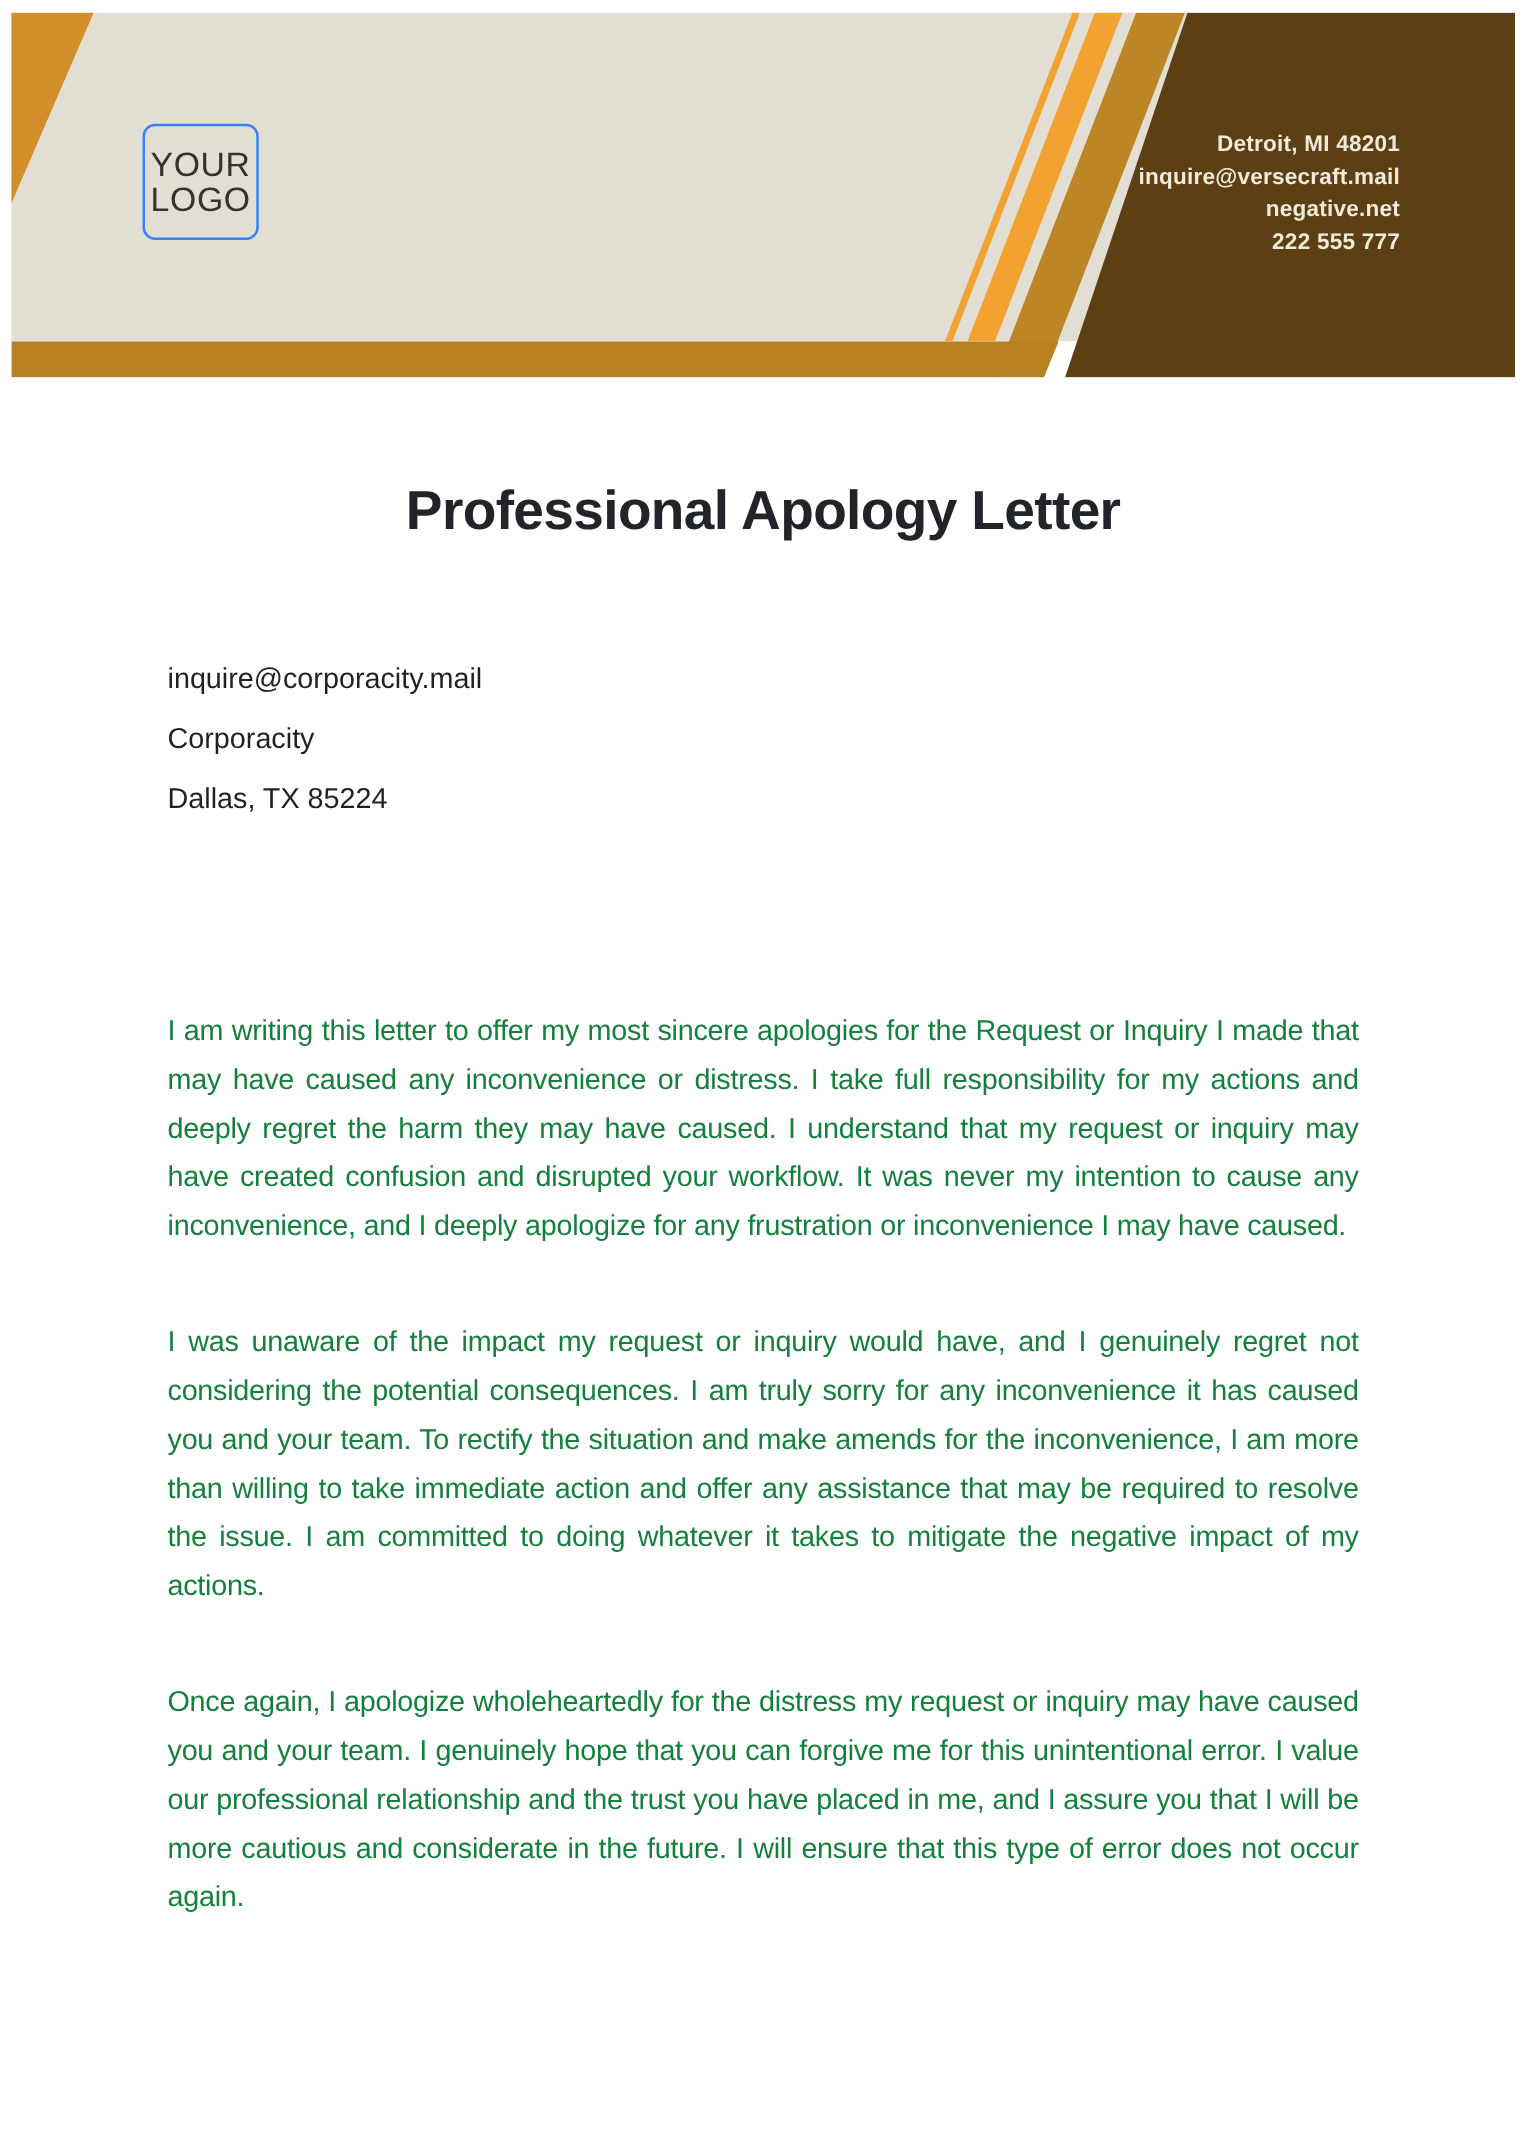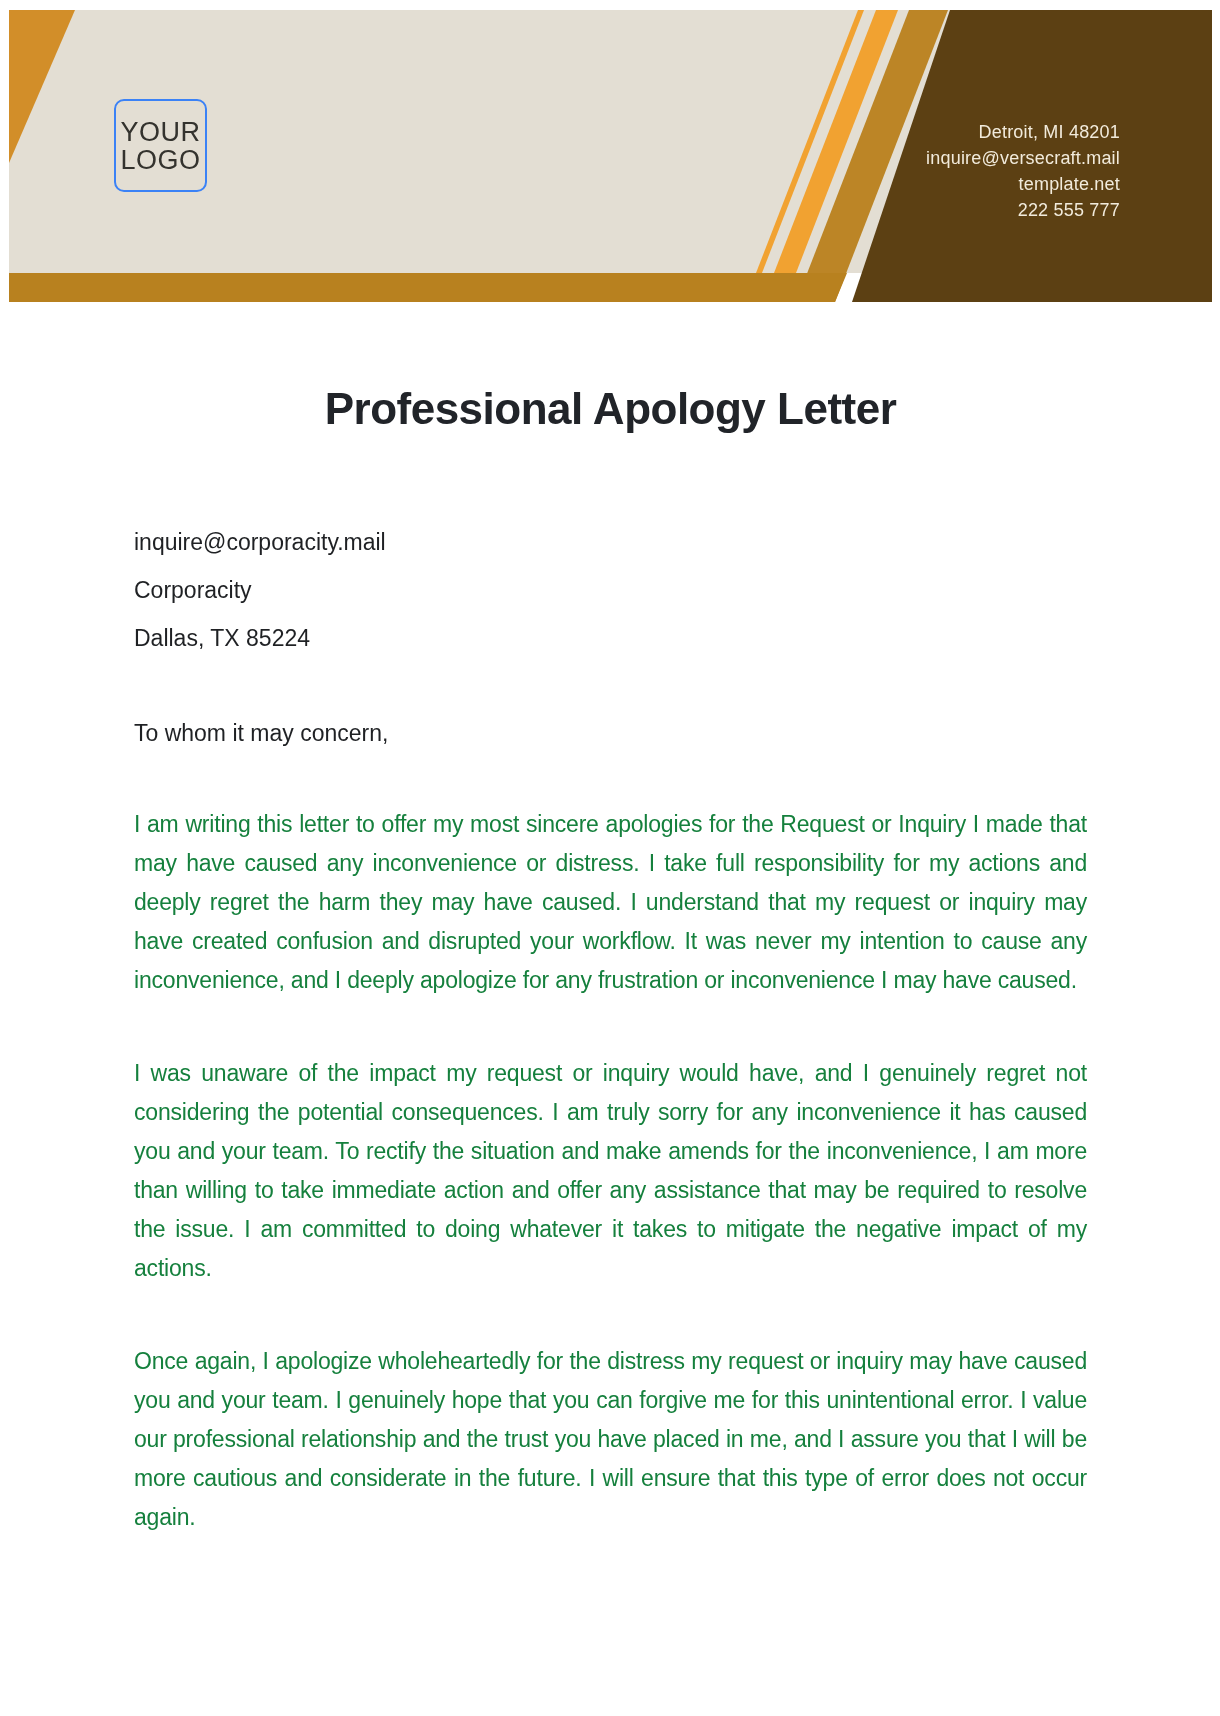--- a/index.html
+++ b/index.html
@@ -19,22 +19,22 @@
   .hd-bar    { clip-path:polygon(0 263px,838px 263px,826px 292px,0 292px); }
   .hd-brown  { clip-path:polygon(941px 0,1203px 0,1203px 292px,843px 292px); }
 
   .logo-box {
     position:absolute; left:105px; top:89px; width:93px; height:93px;
     border:2px solid #3b82f6; border-radius:10px; box-sizing:border-box;
     display:flex; flex-direction:column; align-items:center; justify-content:center;
     font-size:27px; line-height:28px; font-weight:500; letter-spacing:.5px; color:#34332e;
   }
   .contact {
-    position:absolute; top:109px; right:92px; text-align:right;
-    font-size:18px; line-height:26px; font-weight:400; letter-spacing:.2px;
+    position:absolute; top:92px; right:92px; text-align:right;
+    font-size:18px; line-height:26px; font-weight:700; letter-spacing:.2px;
   }
   .contact p { margin:0; }
 
   
   .content { position:absolute; left:134px; top:0; width:953px; height:100%; }
   .title {
     position:absolute; top:383px; left:0; right:0; margin:0; text-align:center;
     font-size:44px; line-height:52px; font-weight:700; letter-spacing:-.5px; color:#212429;
   }
   .sender { position:absolute; top:527px; left:0; right:0; }
@@ -64,35 +64,34 @@
     <div class="shape hd-brown" style="background-color: rgb(92, 64, 19);"></div>
 
     <div class="logo-box">
       <span>YOUR</span>
       <span>LOGO</span>
     </div>
 
     <div class="contact" style="color: rgb(242, 235, 220);">
       <p>Detroit, MI 48201</p>
       <p>inquire@versecraft.mail</p>
-      <p>template.net</p>
+      <p>negative.net</p>
       <p>222 555 777</p>
     </div>
   </header>
 
   <main class="content">
     <h1 class="title">Professional Apology Letter</h1>
 
     <div class="sender">
       <p>inquire@corporacity.mail</p>
       <p>Corporacity</p>
       <p>Dallas, TX 85224</p>
     </div>
 
-    <p class="salutation">To whom it may concern,</p>
 
     <div class="paragraphs">
       <p>I am writing this letter to offer my most sincere apologies for the Request or Inquiry I made that may have caused any inconvenience or distress. I take full responsibility for my actions and deeply regret the harm they may have caused. I understand that my request or inquiry may have created confusion and disrupted your workflow. It was never my intention to cause any inconvenience, and I deeply apologize for any frustration or inconvenience I may have caused.</p>
       <p>I was unaware of the impact my request or inquiry would have, and I genuinely regret not considering the potential consequences. I am truly sorry for any inconvenience it has caused you and your team. To rectify the situation and make amends for the inconvenience, I am more than willing to take immediate action and offer any assistance that may be required to resolve the issue. I am committed to doing whatever it takes to mitigate the negative impact of my actions.</p>
       <p>Once again, I apologize wholeheartedly for the distress my request or inquiry may have caused you and your team. I genuinely hope that you can forgive me for this unintentional error. I value our professional relationship and the trust you have placed in me, and I assure you that I will be more cautious and considerate in the future. I will ensure that this type of error does not occur again.</p>
     </div>
   </main>
 
 </div>
 

